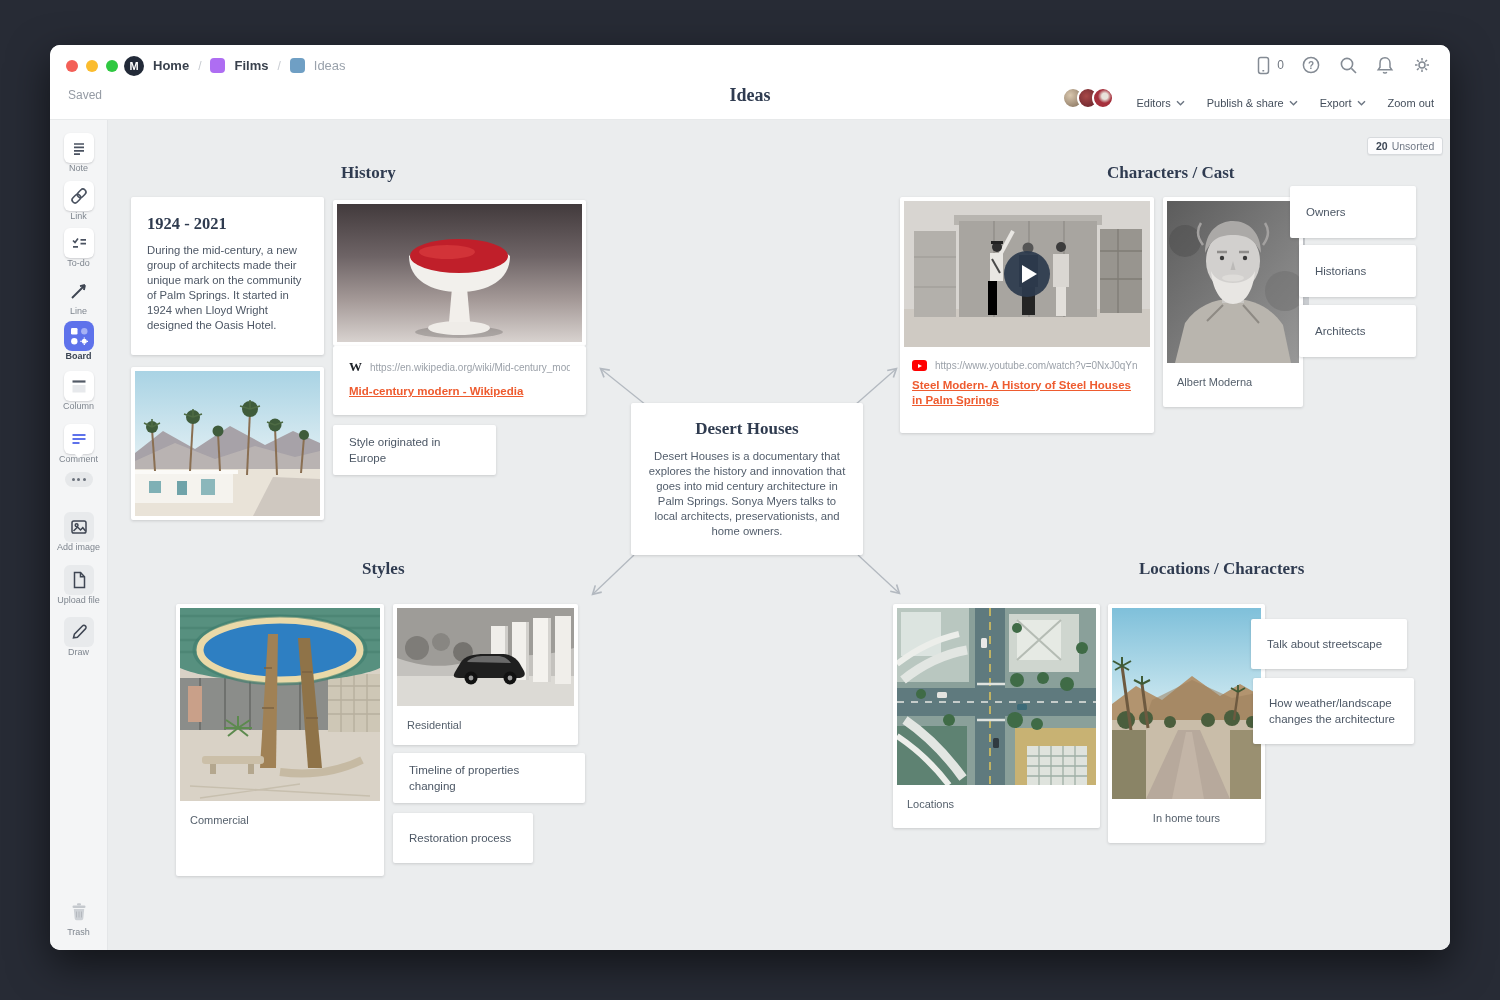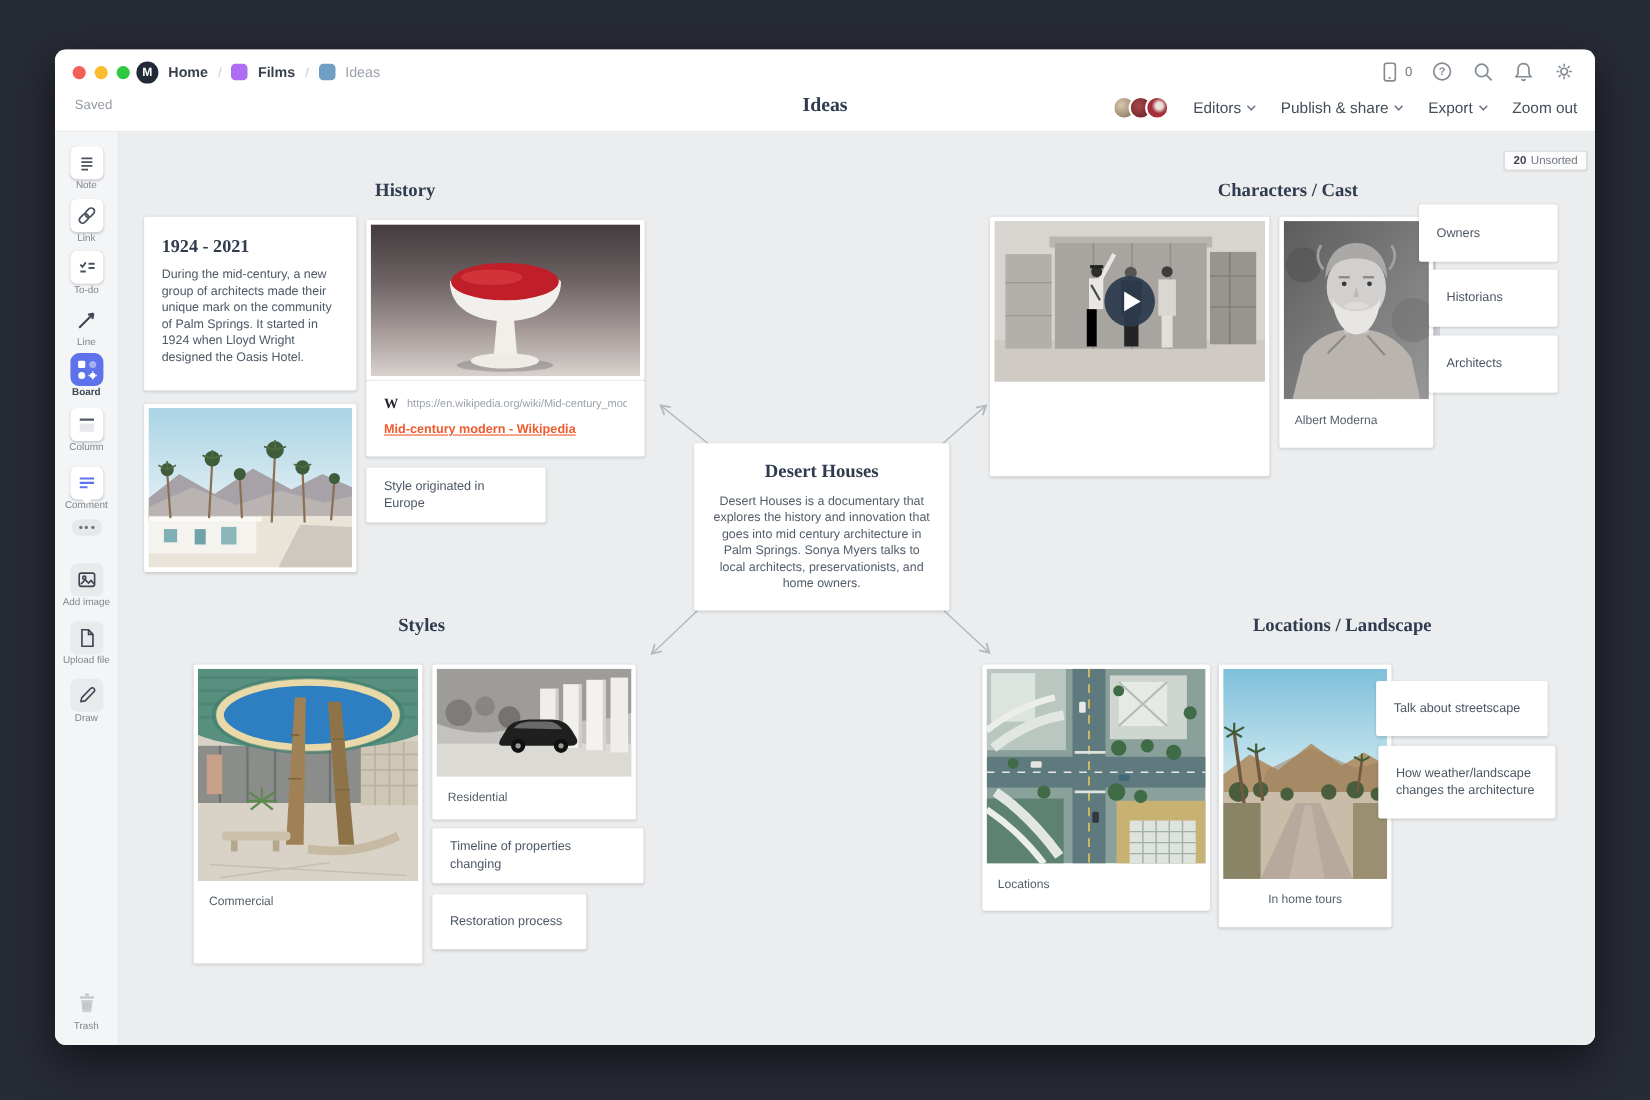--- a/index.html
+++ b/index.html
@@ -11,21 +11,21 @@
   .logo{position:absolute;left:74px;top:11px;width:20px;height:20px;border-radius:50%;background:#222a38;color:#fff;font-size:11px;font-weight:bold;display:flex;align-items:center;justify-content:center;}
   .crumbs{position:absolute;left:103px;top:13px;display:flex;align-items:center;gap:9px;font-size:13px;}
   .crumb-ic{width:15px;height:15px;border-radius:4px;}
   .crumb{font-weight:bold;color:#39414d;}
   .crumb.dim{font-weight:normal;color:#9aa2ac;}
   .sep{color:#c7cbd1;font-size:12px;}
   .saved{position:absolute;left:18px;top:43px;font-size:12px;color:#959ba4;}
   .page-title{position:absolute;left:50%;top:40px;transform:translateX(-50%);font-family:"Liberation Serif","DejaVu Serif",serif;font-weight:bold;font-size:18px;color:#2f3b50;}
   .hicons{position:absolute;right:18px;top:10px;display:flex;align-items:center;gap:17px;}
   .hicon{display:flex;align-items:center;gap:4px;color:#848b94;cursor:pointer;}
-  .actions{position:absolute;right:16px;top:42px;display:flex;align-items:center;gap:22px;font-size:14px;color:#444e5b;}
+  .actions{position:absolute;right:16px;top:42px;display:flex;align-items:flex-end;gap:22px;font-size:11px;color:#444e5b;}
   .action{display:flex;align-items:center;gap:5px;cursor:pointer;}
   .avatars{display:flex;}
   .av{width:18px;height:18px;border-radius:50%;border:2px solid #fff;margin-left:-7px;}
   .av:first-child{margin-left:0;}
   .av1{background:radial-gradient(circle at 35% 35%,#d9c7ae,#7e6a55);}
   .av2{background:radial-gradient(circle at 40% 40%,#a84848,#5f1f27);}
   .av3{background:radial-gradient(circle at 60% 40%,#e8e2da 20%,#a5303c 45%);}
   
   .sidebar{position:absolute;left:0;top:74px;bottom:0;width:57px;background:#f4f5f6;border-right:1px solid #e4e6e8;z-index:9;}
   .tool{position:absolute;left:0;width:57px;text-align:center;cursor:pointer;}
@@ -301,21 +301,21 @@
     </svg>
 
     <div class="badge" style="left:1260px;top:18px;">
       <b>20</b>
       <span>Unsorted</span>
     </div>
 
     <div class="sec-h" style="left:234px;top:44px;">History</div>
     <div class="sec-h" style="left:1000px;top:44px;">Characters / Cast</div>
     <div class="sec-h" style="left:255px;top:440px;">Styles</div>
-    <div class="sec-h" style="left:1032px;top:440px;">Locations / Landscape</div>
+    <div class="sec-h" style="left:1032px;top:440px;">Locations / Characters</div>
 
     <div class="card ncard" style="left:24px;top:78px;width:193px;height:158px;">
       <h3>1924 - 2021</h3>
       <p>During the mid-century, a new group of architects made their unique mark on the community of Palm Springs. It started in 1924 when Lloyd Wright designed the Oasis Hotel.</p>
     </div>
 
     <div class="card imgcard" style="left:24px;top:248px;width:193px;height:153px;">
       <svg class="photo" width="185" height="145" viewBox="0 0 185 145" preserveAspectRatio="none">
         <defs>
             <linearGradient id="sky1" x1="0" y1="0" x2="0" y2="1">
@@ -424,20 +424,29 @@
           <g>
             <rect x="152" y="84" width="10" height="31" fill="#e2dfda"></rect>
               <rect x="149" y="53" width="16" height="33" fill="#dad7d2"></rect>
             <circle cx="157" cy="46" r="5" fill="#3c3c3c"></circle>
           </g>
         </svg>
         <div class="playbtn" style="left:100px;top:50px;">
             <i></i>
           </div>
       </div>
+      <div class="meta">
+        <div class="linkrow">
+          <span class="favicon-yt">
+              <i></i>
+            </span>
+          <span class="url">https://www.youtube.com/watch?v=0NxJ0qYn</span>
+        </div>
+        <span class="linktitle">Steel Modern- A History of Steel Houses in Palm Springs</span>
+      </div>
     </div>
 
     <div class="card imgcard" style="left:1056px;top:78px;width:140px;height:210px;">
       <svg class="photo" width="132" height="162" viewBox="0 0 132 162" preserveAspectRatio="none">
         <defs>
             <linearGradient id="bg3" x1="0" y1="0" x2="1" y2="1">
               <stop offset="0" stop-color="#5c5c5c"></stop>
               <stop offset="1" stop-color="#989898"></stop>
             </linearGradient>
           </defs>

